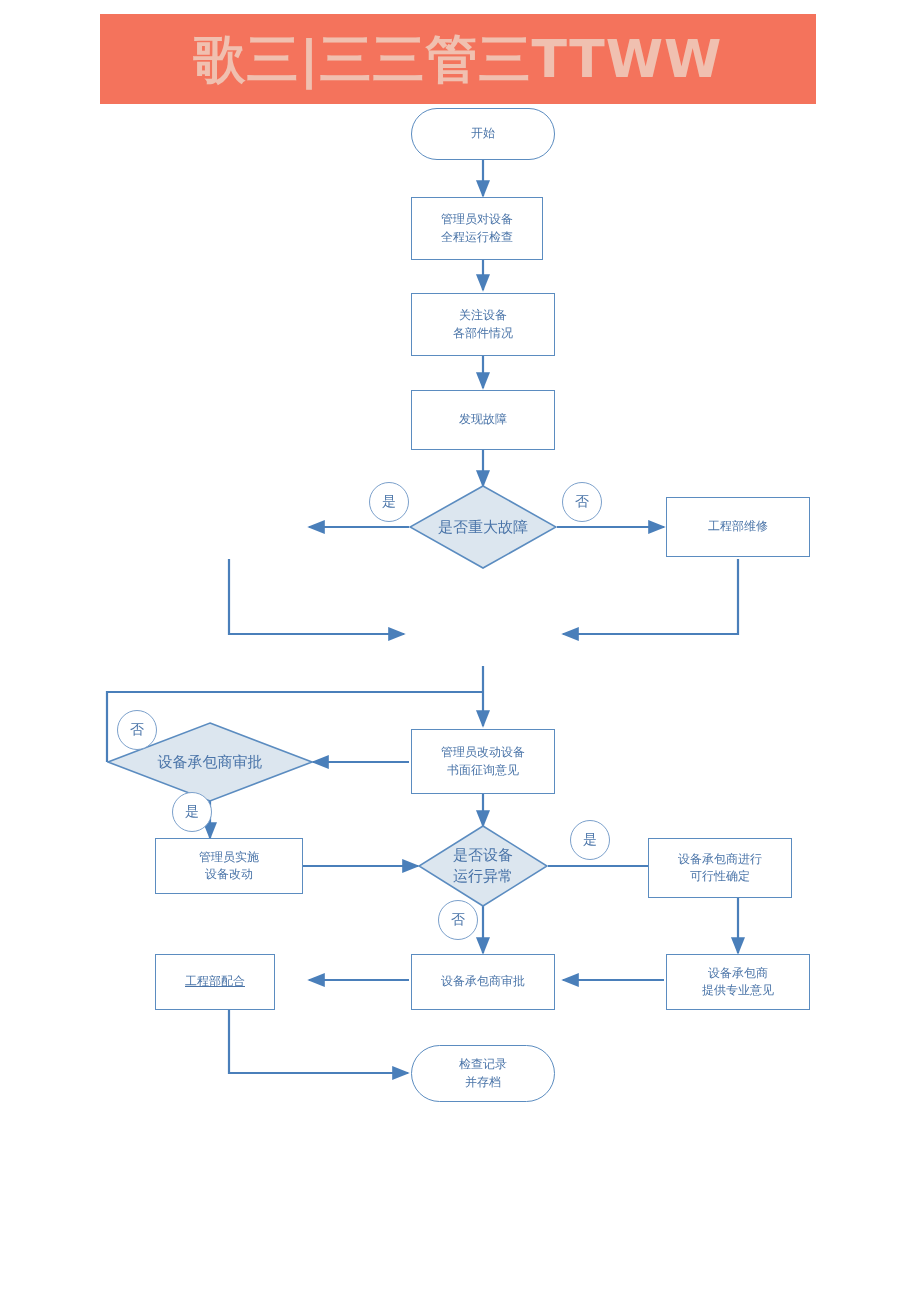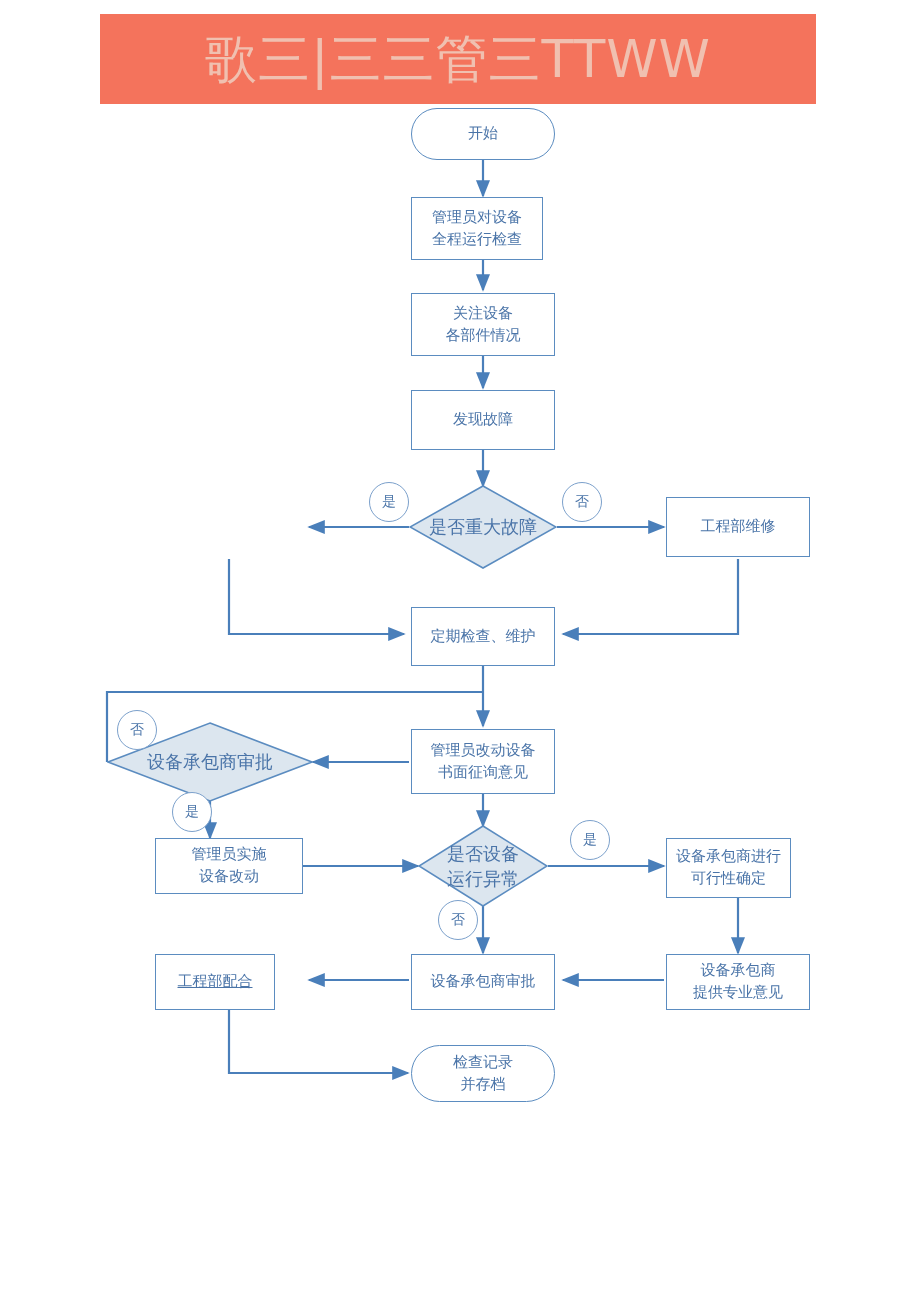--- a/index.html
+++ b/index.html
@@ -11,56 +11,56 @@
 
   
   .banner{
     position:absolute;left:100px;top:14px;width:716px;height:90px;
     background:#f4735c;
   }
   .banner-title{
     position:absolute;left:0;top:0;width:100%;height:100%;
     display:flex;align-items:center;justify-content:center;
     color:#f0c0b0;
-    font-size:52px;font-weight:normal;letter-spacing:1px;
+    font-size:52px;font-weight:bold;letter-spacing:1px;
     font-family:"DejaVu Sans",sans-serif;
     line-height:1;
     user-select:none;
   }
 
   
   .wires{position:absolute;left:0;top:0;width:920px;height:1301px;}
 
   
   .node{
     position:absolute;box-sizing:border-box;
     display:flex;align-items:center;justify-content:center;
     text-align:center;
     color:#4a74a8;
-    font-size:15px;
+    font-size:12px;
     line-height:1.45;
     font-family:"DejaVu Sans",sans-serif;
     white-space:pre-line;
   }
   .proc{
     border:1.6px solid #5b8cc0;background:#ffffff;
   }
   .term{
     border:1.6px solid #5b8cc0;background:#ffffff;border-radius:30px;
   }
   .diamond-wrap{
     position:absolute;
     display:flex;align-items:center;justify-content:center;
   }
   .diamond-shape{
     position:absolute;left:0;top:0;width:100%;height:100%;
   }
   .diamond-label{
     position:relative;z-index:2;
-    color:#4a74a8;font-size:18px;line-height:1.4;text-align:center;
+    color:#4a74a8;font-size:15px;line-height:1.4;text-align:center;
     font-family:"DejaVu Sans",sans-serif;white-space:pre-line;
   }
 
   
   .bubble{
     position:absolute;width:38px;height:38px;border-radius:50%;
     border:1.4px solid #7ba0cb;background:#ffffff;
     display:flex;align-items:center;justify-content:center;
     color:#4a74a8;font-size:14px;
     font-family:"DejaVu Sans",sans-serif;
@@ -139,21 +139,20 @@
   <div class="diamond-wrap" style="left:409px;top:485px;width:148px;height:84px;">
     <svg class="diamond-shape" viewBox="0 0 148 84" preserveAspectRatio="none">
       <polygon points="74,1 147,42 74,83 1,42" fill="#dce6ef" stroke="#5b8cc0" stroke-width="1.6"></polygon>
     </svg>
     <span class="diamond-label">是否重大故障</span>
   </div>
 
 
   <div class="node proc" style="left:666px;top:497px;width:144px;height:60px;">工程部维修</div>
 
-  <div class="node proc" style="left:411px;top:607px;width:144px;height:59px;">定期检查、维护</div>
 
   <div class="node proc" style="left:411px;top:729px;width:144px;height:65px;">管理员改动设备
 书面征询意见</div>
 
   <div class="diamond-wrap" style="left:107px;top:722px;width:206px;height:80px;">
     <svg class="diamond-shape" viewBox="0 0 206 80" preserveAspectRatio="none">
       <polygon points="103,1 205,40 103,79 1,40" fill="#dce6ef" stroke="#5b8cc0" stroke-width="1.6"></polygon>
     </svg>
     <span class="diamond-label">设备承包商审批</span>
   </div>
@@ -162,21 +161,21 @@
 设备改动</div>
 
   <div class="diamond-wrap" style="left:418px;top:825px;width:130px;height:82px;">
     <svg class="diamond-shape" viewBox="0 0 130 82" preserveAspectRatio="none">
       <polygon points="65,1 129,41 65,81 1,41" fill="#dce6ef" stroke="#5b8cc0" stroke-width="1.6"></polygon>
     </svg>
     <span class="diamond-label">是否设备
 运行异常</span>
   </div>
 
-  <div class="node proc" style="left:666px;top:838px;width:125px;height:60px;">设备承包商进行
+  <div class="node proc" style="left:648px;top:838px;width:144px;height:60px;">设备承包商进行
 可行性确定</div>
 
   <div class="node proc" style="left:666px;top:954px;width:144px;height:56px;">设备承包商
 提供专业意见</div>
 
   <div class="node proc" style="left:411px;top:954px;width:144px;height:56px;">设备承包商审批</div>
 
   <div class="node proc" style="left:155px;top:954px;width:120px;height:56px;text-decoration:underline;">工程部配合</div>
 
   <div class="node term" style="left:411px;top:1045px;width:144px;height:57px;">检查记录

